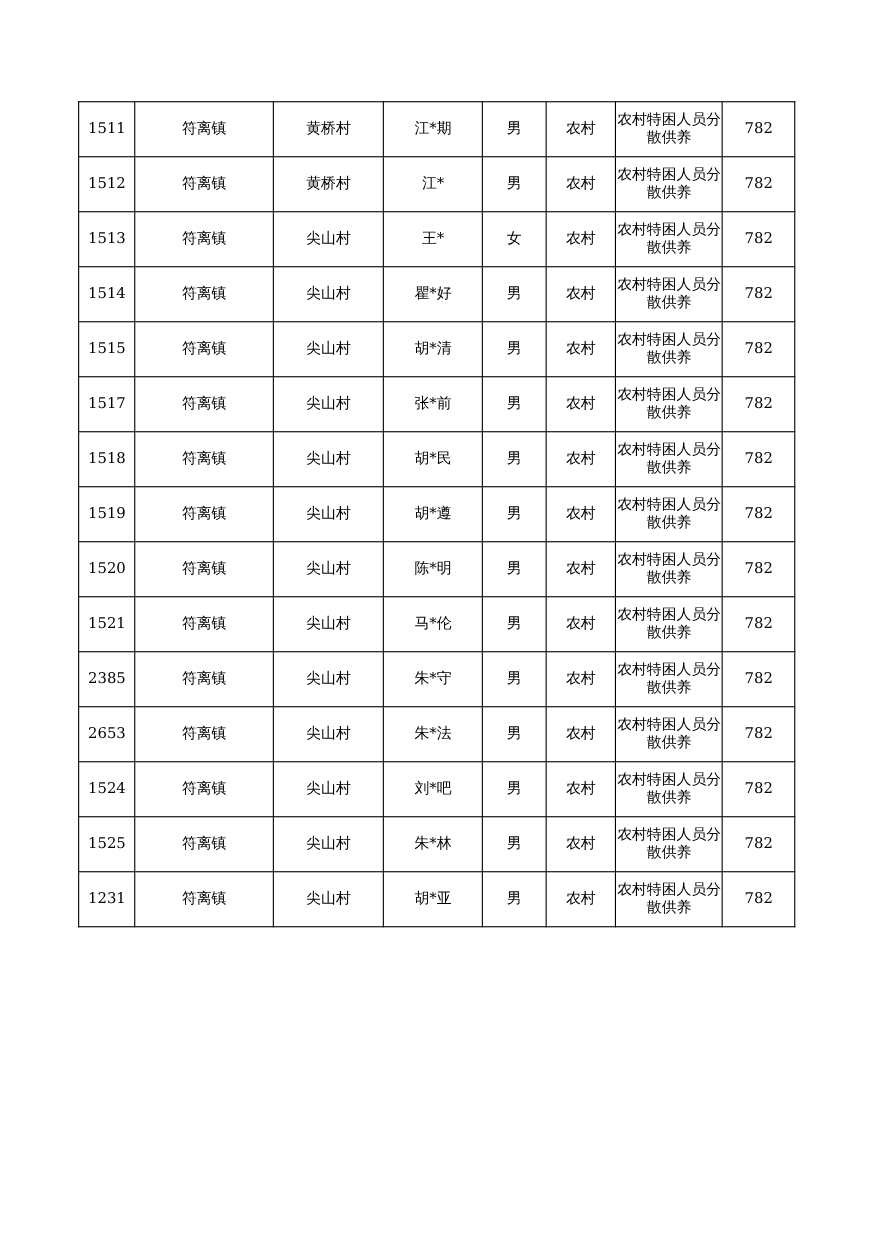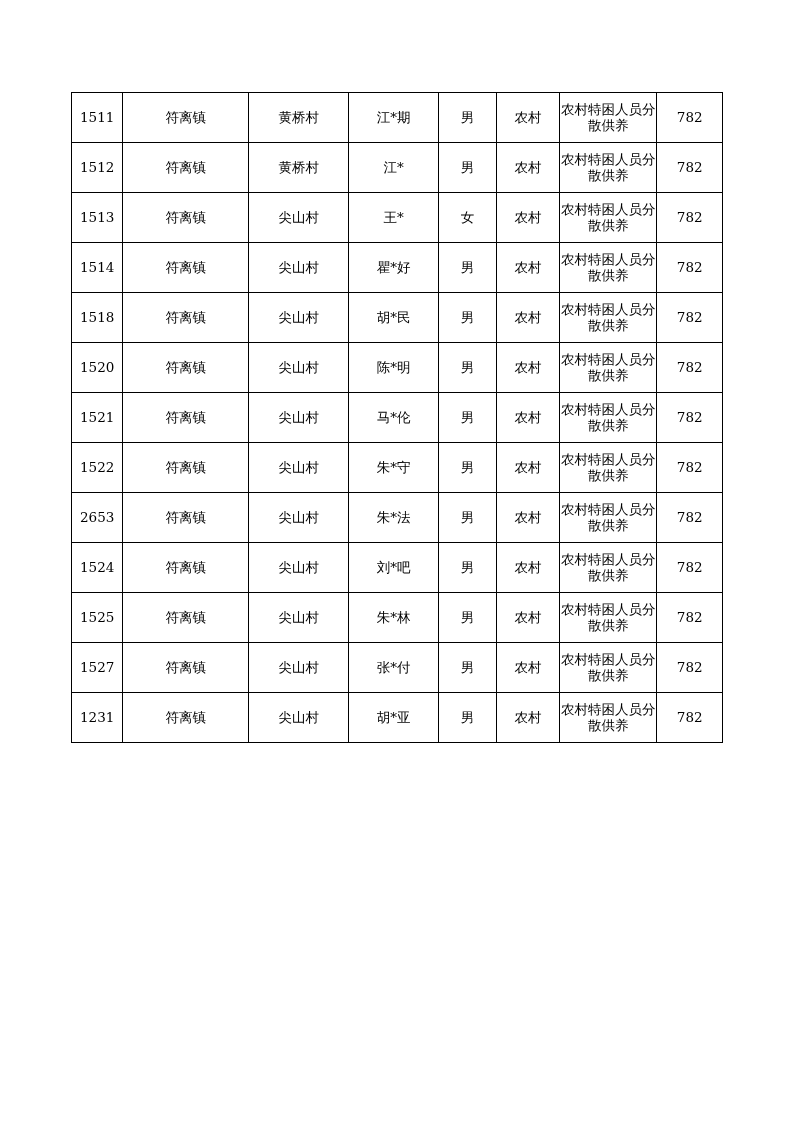--- a/index.html
+++ b/index.html
@@ -117,32 +117,68 @@
           <td class="vill">尖山村</td>
           <td class="name">瞿*好</td>
           <td class="sex">男</td>
           <td class="type">农村</td>
           <td class="cat">
             <span class="cat-inner">农村特困人员分散供养</span>
           </td>
           <td class="amt">782</td>
         </tr>
         <tr>
+          <td class="id">1515</td>
+          <td class="town">符离镇</td>
+          <td class="vill">尖山村</td>
+          <td class="name">胡*清</td>
+          <td class="sex">男</td>
+          <td class="type">农村</td>
+          <td class="cat">
+            <span class="cat-inner">农村特困人员分散供养</span>
+          </td>
+          <td class="amt">782</td>
+        </tr>
+        <tr>
+          <td class="id">1517</td>
+          <td class="town">符离镇</td>
+          <td class="vill">尖山村</td>
+          <td class="name">张*前</td>
+          <td class="sex">男</td>
+          <td class="type">农村</td>
+          <td class="cat">
+            <span class="cat-inner">农村特困人员分散供养</span>
+          </td>
+          <td class="amt">782</td>
+        </tr>
+        <tr>
           <td class="id">1518</td>
           <td class="town">符离镇</td>
           <td class="vill">尖山村</td>
           <td class="name">胡*民</td>
           <td class="sex">男</td>
           <td class="type">农村</td>
           <td class="cat">
             <span class="cat-inner">农村特困人员分散供养</span>
           </td>
           <td class="amt">782</td>
         </tr>
         <tr>
+          <td class="id">1519</td>
+          <td class="town">符离镇</td>
+          <td class="vill">尖山村</td>
+          <td class="name">胡*遵</td>
+          <td class="sex">男</td>
+          <td class="type">农村</td>
+          <td class="cat">
+            <span class="cat-inner">农村特困人员分散供养</span>
+          </td>
+          <td class="amt">782</td>
+        </tr>
+        <tr>
           <td class="id">1520</td>
           <td class="town">符离镇</td>
           <td class="vill">尖山村</td>
           <td class="name">陈*明</td>
           <td class="sex">男</td>
           <td class="type">农村</td>
           <td class="cat">
             <span class="cat-inner">农村特困人员分散供养</span>
           </td>
           <td class="amt">782</td>
@@ -153,21 +189,21 @@
           <td class="vill">尖山村</td>
           <td class="name">马*伦</td>
           <td class="sex">男</td>
           <td class="type">农村</td>
           <td class="cat">
             <span class="cat-inner">农村特困人员分散供养</span>
           </td>
           <td class="amt">782</td>
         </tr>
         <tr>
-          <td class="id">1522</td>
+          <td class="id">2385</td>
           <td class="town">符离镇</td>
           <td class="vill">尖山村</td>
           <td class="name">朱*守</td>
           <td class="sex">男</td>
           <td class="type">农村</td>
           <td class="cat">
             <span class="cat-inner">农村特困人员分散供养</span>
           </td>
           <td class="amt">782</td>
         </tr>
@@ -193,32 +229,20 @@
           <td class="cat">
             <span class="cat-inner">农村特困人员分散供养</span>
           </td>
           <td class="amt">782</td>
         </tr>
         <tr>
           <td class="id">1525</td>
           <td class="town">符离镇</td>
           <td class="vill">尖山村</td>
           <td class="name">朱*林</td>
-          <td class="sex">男</td>
-          <td class="type">农村</td>
-          <td class="cat">
-            <span class="cat-inner">农村特困人员分散供养</span>
-          </td>
-          <td class="amt">782</td>
-        </tr>
-        <tr>
-          <td class="id">1527</td>
-          <td class="town">符离镇</td>
-          <td class="vill">尖山村</td>
-          <td class="name">张*付</td>
           <td class="sex">男</td>
           <td class="type">农村</td>
           <td class="cat">
             <span class="cat-inner">农村特困人员分散供养</span>
           </td>
           <td class="amt">782</td>
         </tr>
         <tr>
           <td class="id">1231</td>
           <td class="town">符离镇</td>

